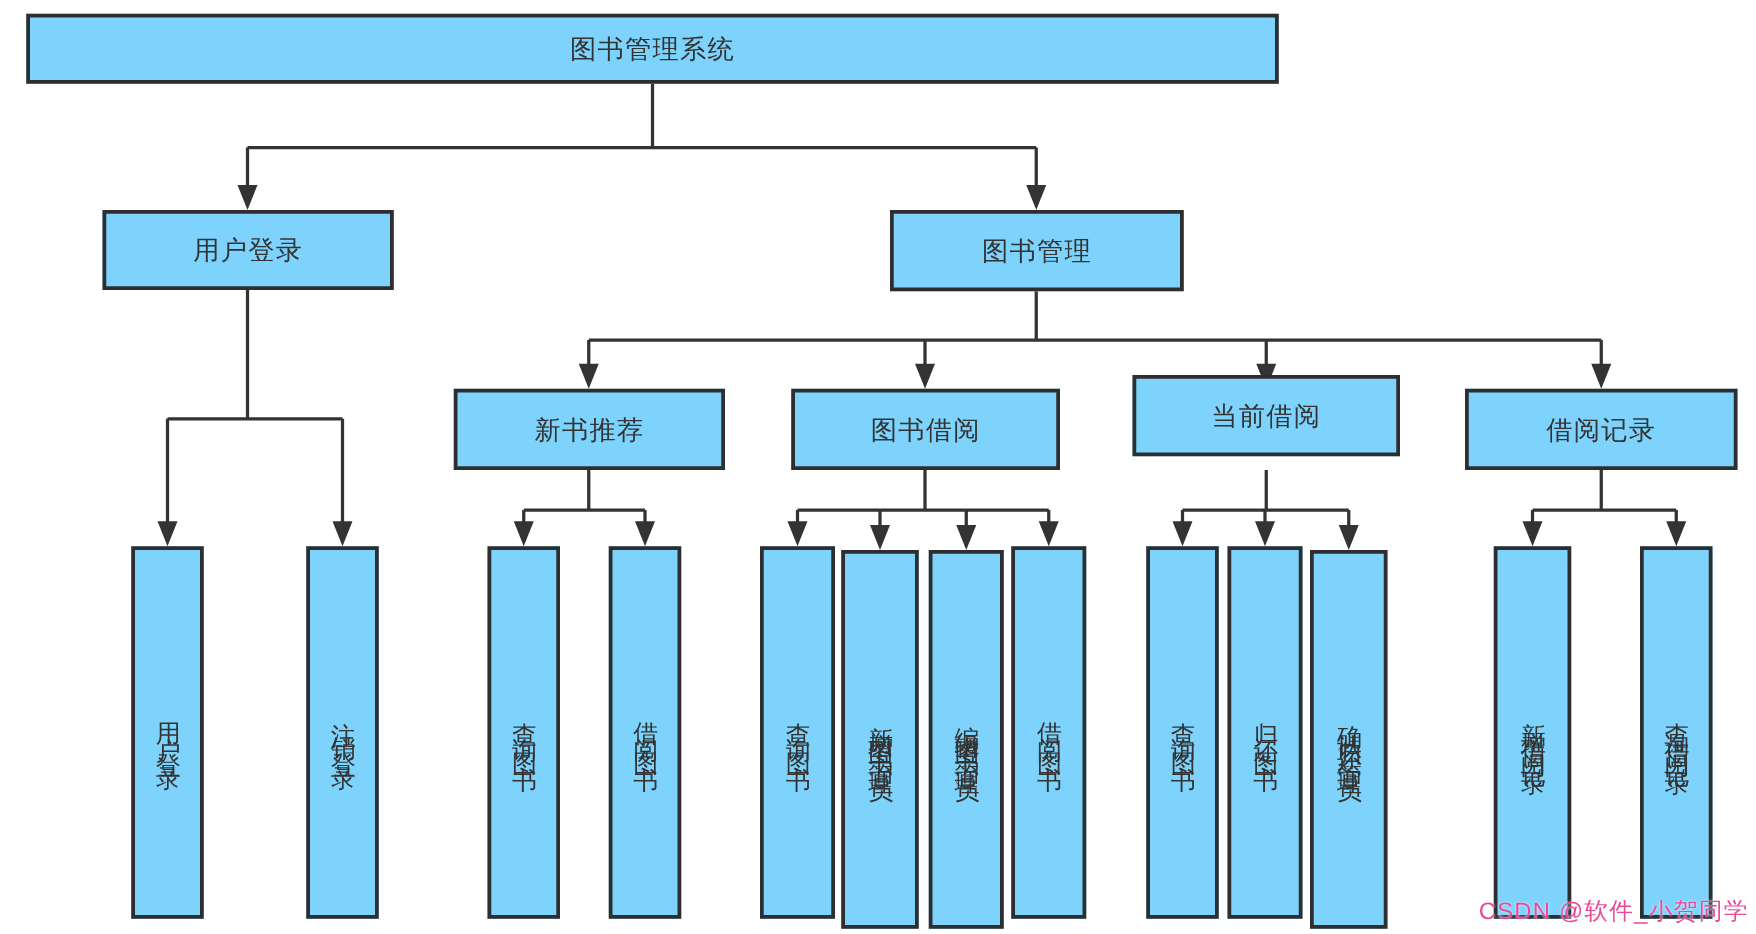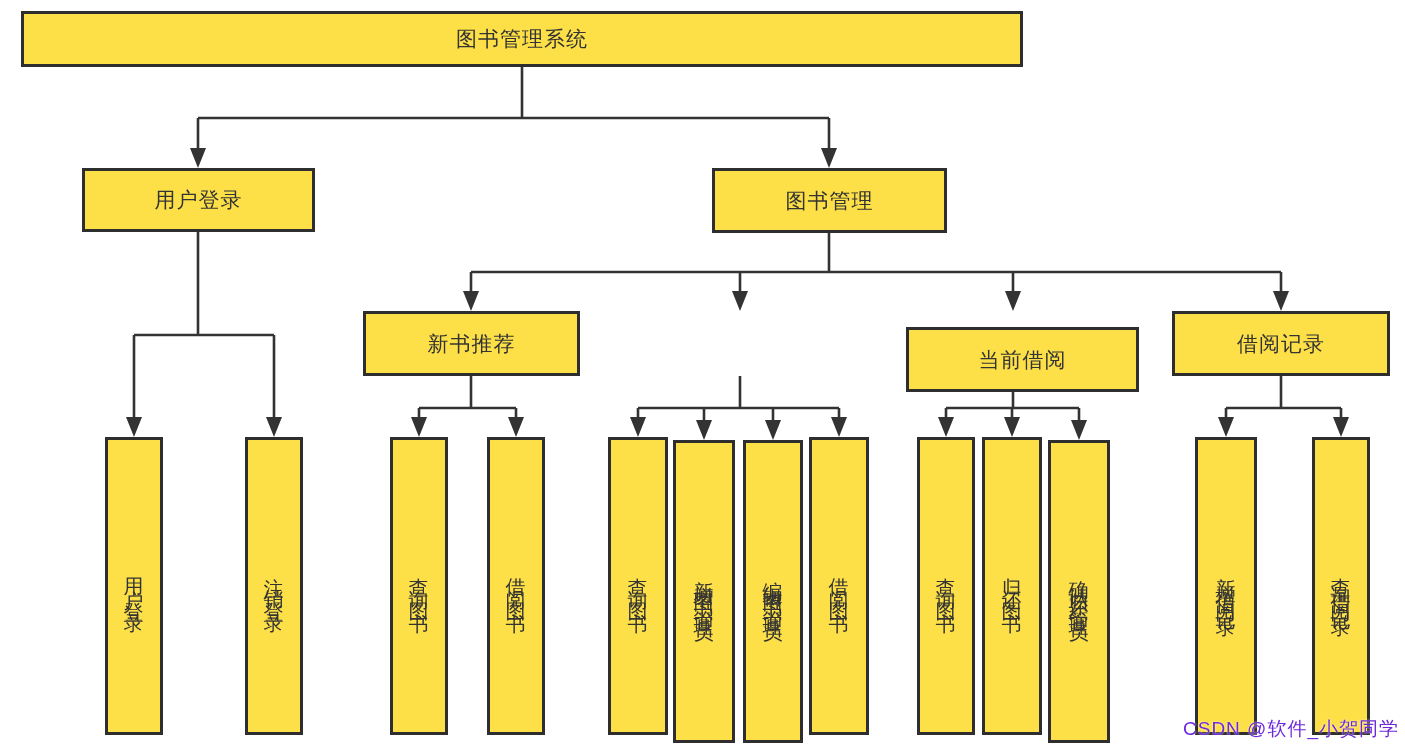--- a/index.html
+++ b/index.html
@@ -9,21 +9,21 @@
     width: 1405px;
     height: 747px;
     background: #ffffff;
     overflow: hidden;
     color: #333333;
   }
   #wires { position: absolute; left: 0; top: 0; z-index: 1; }
   .node {
     position: absolute;
     box-sizing: border-box;
-    background: #fde047;
+    background: #7dd3fc;
     border: 3px solid #2e2e2e;
     display: flex;
     align-items: center;
     justify-content: center;
     z-index: 2;
     color: #333333;
   }
   .hnode { font-size: 21px; letter-spacing: 1px; white-space: nowrap; }
   .root  { font-size: 21px; }
   .vnode {
@@ -34,21 +34,21 @@
     line-height: 1;
   }
   .vnode.len6 { letter-spacing: 8px; }
   .vnode.long { letter-spacing: 6px; font-size: 20px; }
   .watermark {
     position: absolute;
     z-index: 3;
     left: 1183px;
     top: 716px;
     font-size: 19px;
-    color: #6d28d9;
+    color: #ec4899;
     letter-spacing: 1px;
     white-space: nowrap;
     text-shadow: 0 0 2px rgba(255,255,255,0.9);
   }
 </style>
 </head>
 <body>
 
 <div id="stage">
 
@@ -91,21 +91,22 @@
       <polygon points="1333,417 1349,417 1341,437"></polygon>
     </g>
   </svg>
 
   <div class="node hnode root" style="left:21px; top:11px; width:1002px; height:56px;">图书管理系统</div>
 
   <div class="node hnode" style="left:82px; top:168px; width:233px; height:64px;">用户登录</div>
   <div class="node hnode" style="left:363px; top:311px; width:217px; height:65px;">新书推荐</div>
 
   <div class="node hnode" style="left:712px; top:168px; width:235px; height:65px;">图书管理</div>
-  <div class="node hnode" style="left:906px; top:327px; width:233px; height:65px;">当前借阅</div>
+  <div class="node hnode" style="left:633px; top:311px; width:215px; height:65px;">图书借阅</div>
+  <div class="node hnode" style="left:906px; top:300px; width:214px; height:65px;">当前借阅</div>
   <div class="node hnode" style="left:1172px; top:311px; width:218px; height:65px;">借阅记录</div>
 
   <div class="node vnode" style="left:105px; top:437px; width:58px; height:298px;">用户登录</div>
   <div class="node vnode" style="left:245px; top:437px; width:58px; height:298px;">注销登录</div>
 
   <div class="node vnode" style="left:390px; top:437px; width:58px; height:298px;">查询图书</div>
   <div class="node vnode" style="left:487px; top:437px; width:58px; height:298px;">借阅图书</div>
 
   <div class="node vnode" style="left:608px; top:437px; width:60px; height:298px;">查询图书</div>
   <div class="node vnode long" style="left:673px; top:440px; width:62px; height:303px;">新增图书（管理员）</div>

